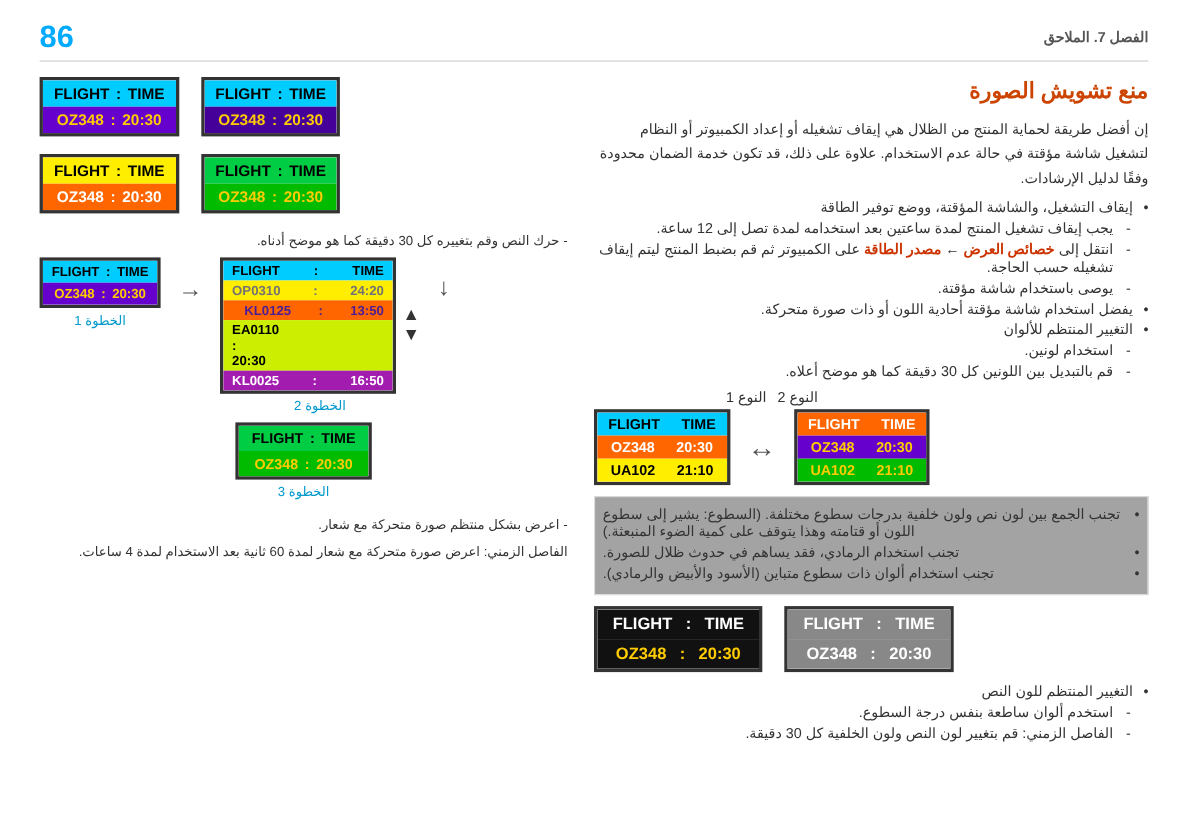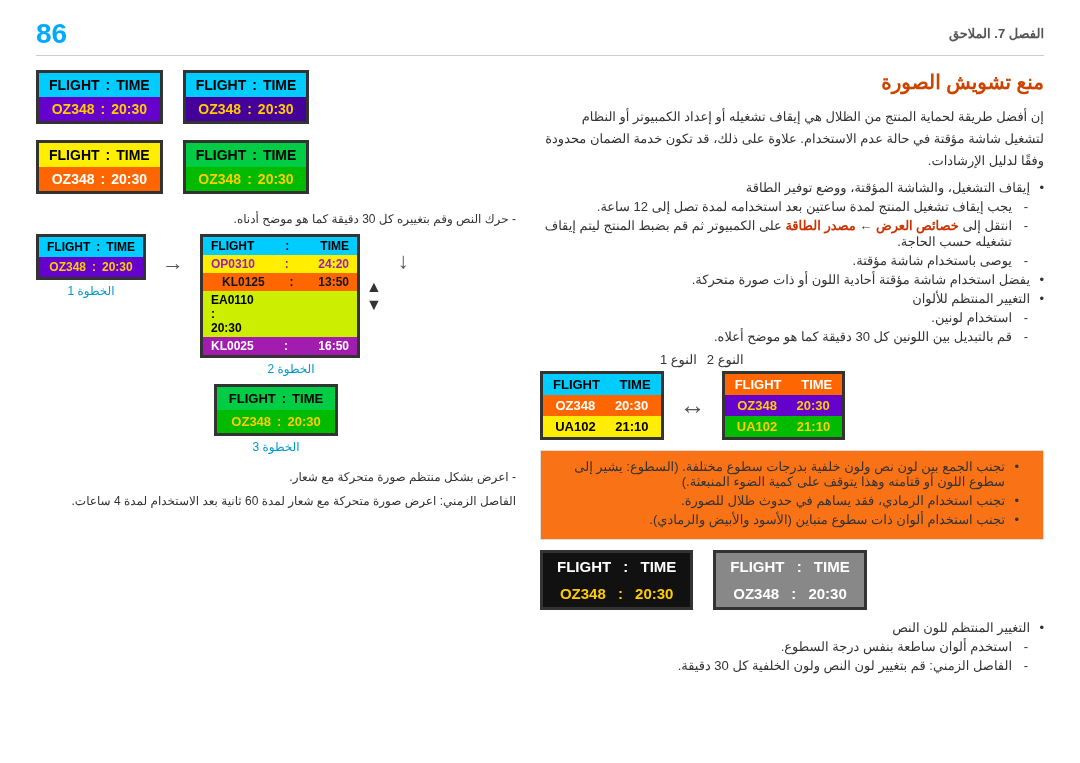--- a/index.html
+++ b/index.html
@@ -144,22 +144,22 @@
       justify-content: space-between;
       padding: 2px 8px;
       font-size: 12px;
       font-weight: bold;
     }
 
     .multi-header {
       background: #00ccff;
       color: #000;
     }
-    .multi-data1 { background: #ffee00; color: #a21caf; }
-    .multi-data2 { background: #ff6600; color: #0f172a; padding-left: 19px; }
+    .multi-data1 { background: #ffee00; color: #737373; }
+    .multi-data2 { background: #ff6600; color: #4c1d95; padding-left: 19px; }
     .multi-data3 { background: #ccee00; color: #000; flex-direction: column; }
     .multi-data4 { background: #a21caf; color: #fff; }
 
     
     .note-text {
       font-size: 12px;
       color: #333;
       direction: rtl;
       text-align: right;
       margin-bottom: 6px;
@@ -253,26 +253,26 @@
       font-weight: bold;
       font-size: 13px;
     }
 
     .rw-cyan { background: #00ccff; color: #000; }
     .rw-orange { background: #ff6600; color: #fff; }
     .rw-yellow { background: #ffee00; color: #000; }
 
     
     .highlight-box {
-      background: #f97316;
+      background: #a3a3a3;
       border: 1px solid #ddd;
-      padding: 8px 24px;
+      padding: 8px 7px;
       margin: 10px 0;
       direction: rtl;
-      text-align: right;
+      text-align: left;
     }
 
     .highlight-box ul {
       list-style: none;
       padding: 0;
     }
 
     .highlight-box ul li {
       position: relative;
       padding-right: 14px;

